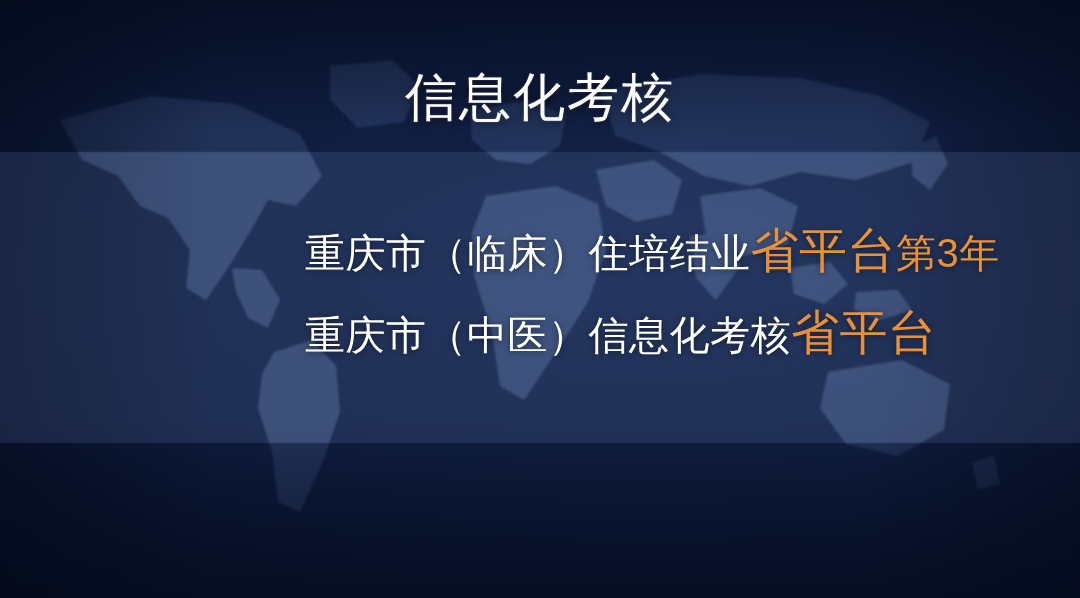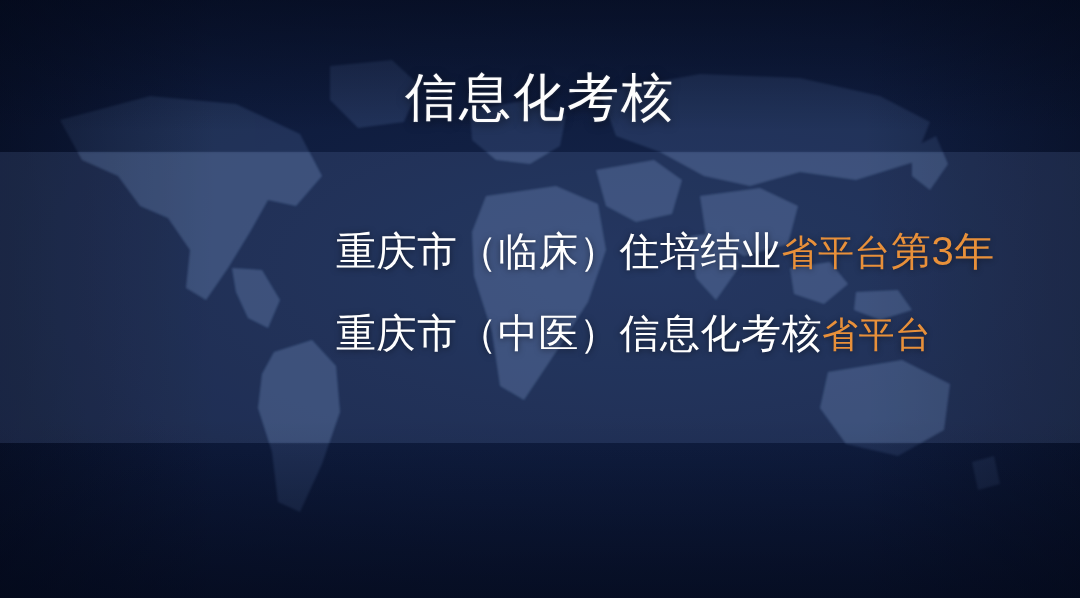--- a/index.html
+++ b/index.html
@@ -108,25 +108,24 @@
     align-items: baseline;
     height: 82px;
     white-space: nowrap;
   }
   .row .lead {
     color: #ffffff;
     font-size: 40px;
     line-height: 46px;
     letter-spacing: 0.5px;
     text-shadow: 0 1px 6px rgba(0,0,0,.5);
-    margin-left: 31px;
   }
   .row .plat {
     color: #e8903a;
-    font-size: 36px;
+    font-size: 48px;
     line-height: 46px;
     letter-spacing: 0.5px;
     text-shadow: 0 1px 6px rgba(0,0,0,.45);
   }
   .row .rank {
     color: #e8903a;
     font-size: 40px;
     line-height: 46px;
     letter-spacing: 0.5px;
     text-shadow: 0 1px 6px rgba(0,0,0,.45);

